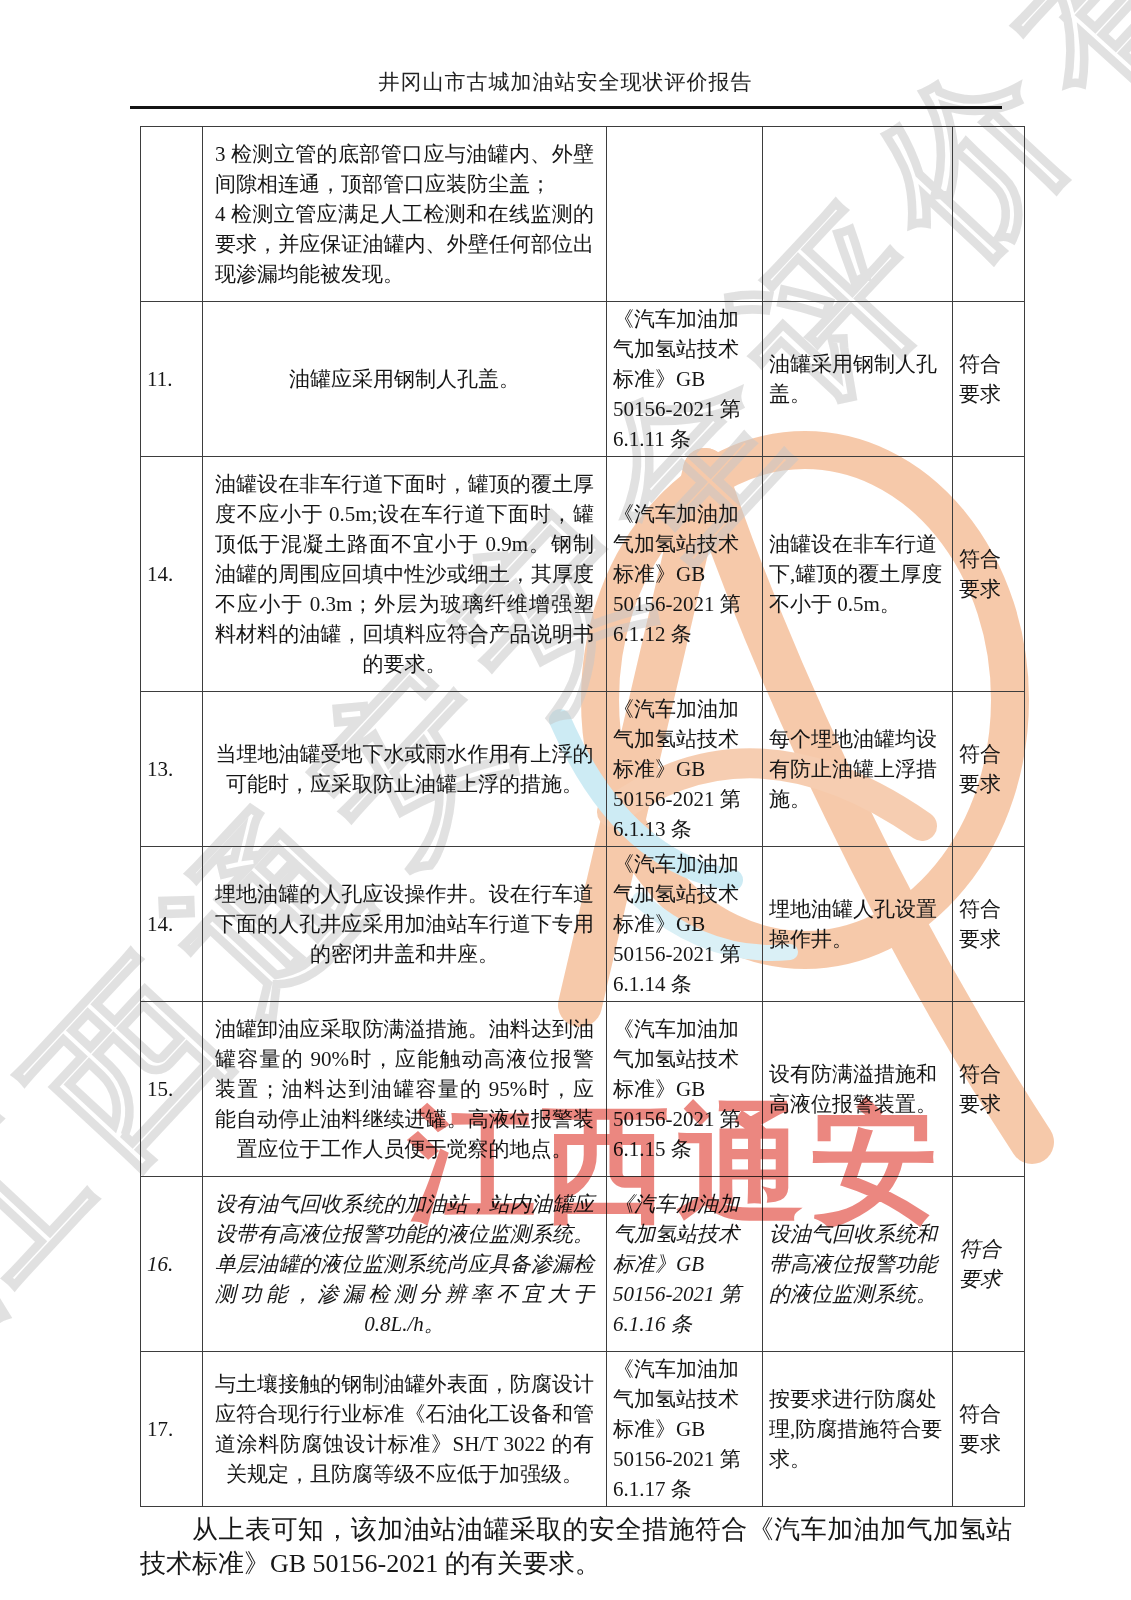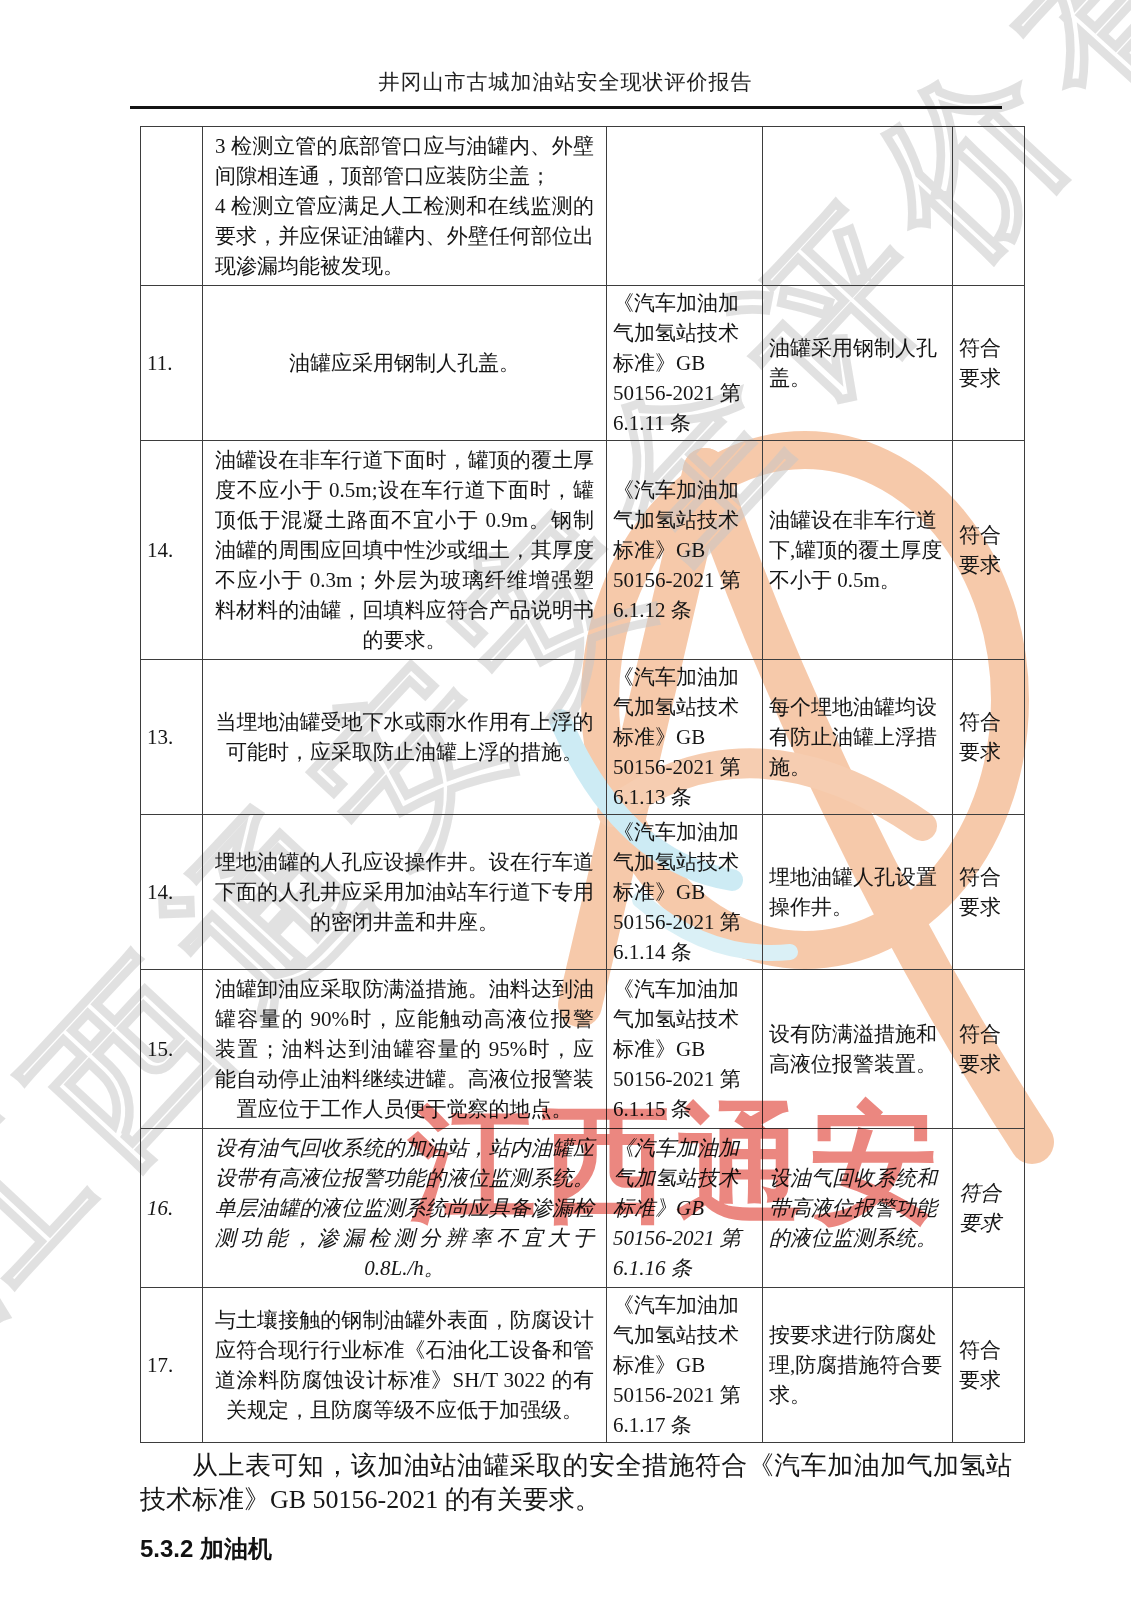--- a/index.html
+++ b/index.html
@@ -28,21 +28,21 @@
   .header-title{padding-top:68px;text-align:center;font-size:21px;letter-spacing:1px;color:#222;}
   .rule{margin:10px auto 0 auto;width:872px;height:3px;background:#141414;}
 
   
   table{border-collapse:collapse;table-layout:fixed;margin-left:140px;margin-top:17px;
         font-size:21px;line-height:30px;color:#161616;}
   td,th{border:1.6px solid #3d3d3d;vertical-align:middle;text-align:left;
         padding:2px 6px;font-weight:normal;overflow:hidden;}
   col.c-no{width:62px;}  col.c-item{width:404px;} col.c-basis{width:156px;}
   col.c-sit{width:190px;} col.c-res{width:72px;}
-  td.item{text-align:justify;text-align-last:center;padding:4px 12px;}
+  td.item{text-align:justify;text-align-last:center;padding:12px 12px;}
   td.item.pre{white-space:pre-line;text-align:justify;text-align-last:left;}
   td.item.centered{text-align:center;text-align-last:center;}
   tr.h-cont td{height:122px;} tr.h-r11 td{height:97px;} tr.h-r12 td{height:152px;}
   tr.h-r13 td{height:98px;}  tr.h-r14 td{height:99px;} tr.h-r15 td{height:127px;}
   tr.h-r16 td{height:99px;font-style:italic;}  tr.h-r17 td{height:98px;}
 
   
   .para{width:872px;margin:6px 0 0 140px;font-size:26px;line-height:34px;
         text-align:justify;text-indent:52px;color:#171717;}
   .section-head{margin:16px 0 0 140px;font-size:24px;font-weight:700;

